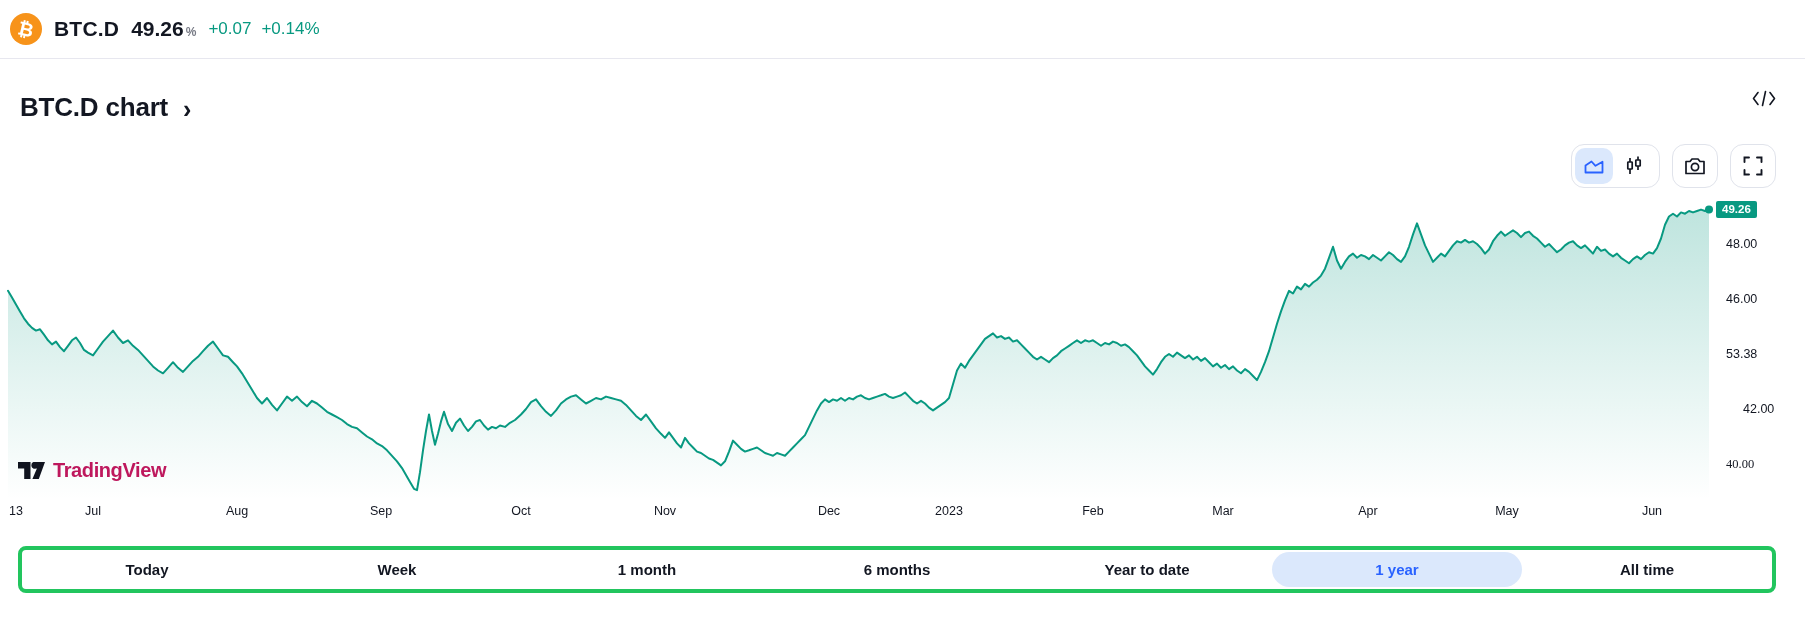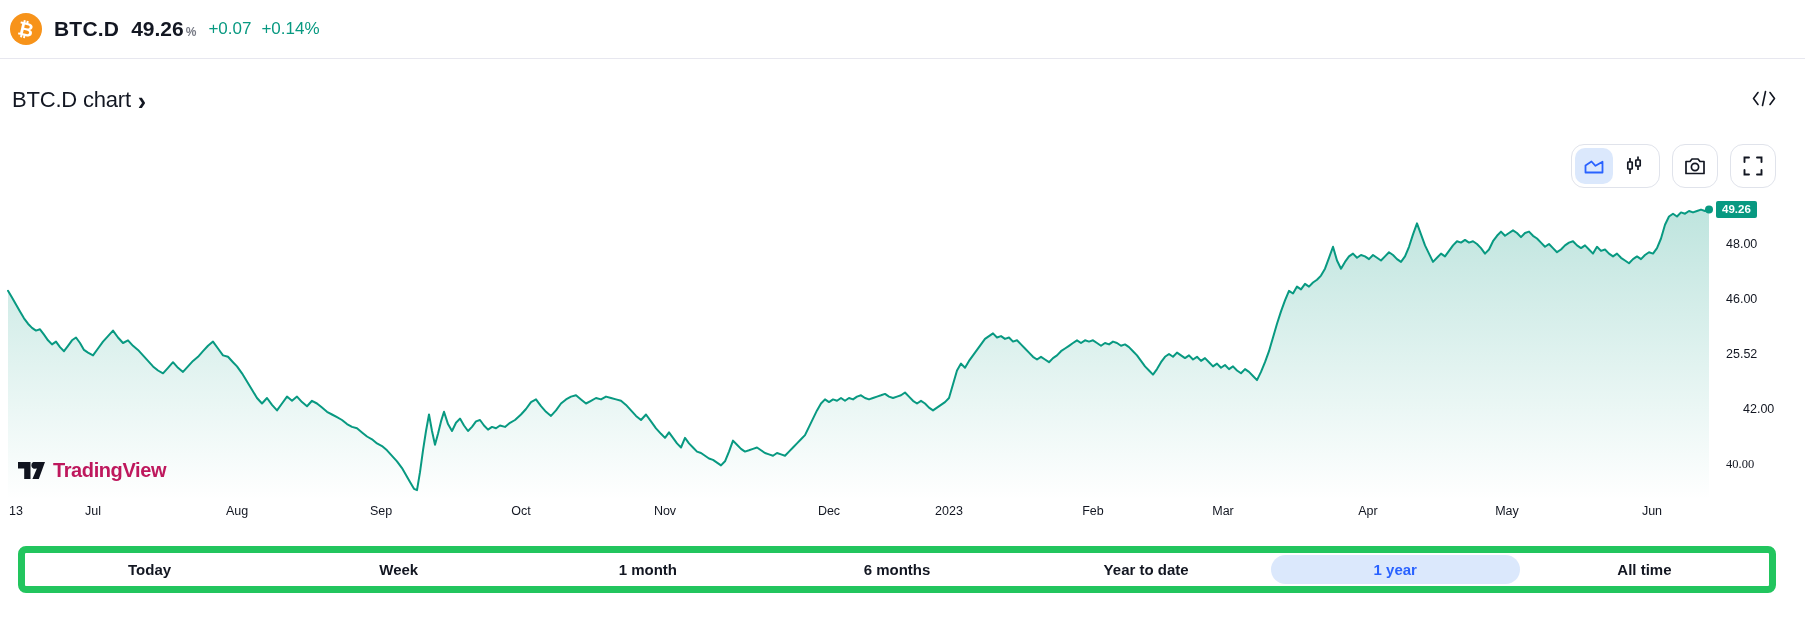--- a/index.html
+++ b/index.html
@@ -11,40 +11,40 @@
   .ticker{position:absolute;left:0;top:0;width:100%;height:59px;display:flex;align-items:center;
     padding-left:10px;box-sizing:border-box;border-bottom:1px solid #e7e7ef;gap:12px;}
   .coin{width:32px;height:32px;border-radius:50%;background:#f7931a;display:flex;align-items:center;justify-content:center;flex:none;}
   .coin span{color:#fff;font-weight:bold;font-size:19px;transform:rotate(13deg);line-height:1;}
   .sym{font-size:21px;font-weight:bold;letter-spacing:.2px;}
   .price{font-size:21px;font-weight:bold;display:flex;align-items:baseline;}
   .price .unit{font-size:12px;font-weight:bold;color:#787b86;margin-left:2px;}
   .chg{font-size:17px;font-weight:normal;color:#089981;display:flex;gap:10px;}
   
   .title-row{position:absolute;left:12px;top:84px;display:flex;align-items:center;cursor:pointer;}
-  .title-row h1{margin:0;font-size:22px;font-weight:normal;letter-spacing:-.2px;}
+  .title-row h1{margin:8px;font-size:26px;font-weight:bold;letter-spacing:-.2px;}
   .title-row .chev{font-size:25px;font-weight:bold;margin-left:7px;margin-top:3px;color:#131722;}
   .embed-btn{position:absolute;left:1748px;top:84px;width:32px;height:28px;display:flex;align-items:center;justify-content:center;cursor:pointer;}
   
   .toolbar{position:absolute;top:144px;left:1571px;display:flex;gap:12px;}
   .tb-box{border:1px solid #e0e3eb;border-radius:13px;background:#fff;box-sizing:border-box;height:44px;display:flex;align-items:center;}
   .seg{width:89px;padding:3px;gap:2px;}
   .seg-item{width:38px;height:36px;border-radius:10px;display:flex;align-items:center;justify-content:center;cursor:pointer;}
   .seg-item.active{background:#dbe8fc;}
   .sq{width:46px;justify-content:center;cursor:pointer;}
   
   .plot-svg{position:absolute;left:0;top:170px;overflow:visible;}
   .ylab{position:absolute;left:1726px;transform:translateY(-50%);font-size:12.5px;color:#131722;}
   .xlab{position:absolute;top:504px;transform:translateX(-50%);font-size:12.5px;color:#131722;white-space:nowrap;}
   .price-badge{position:absolute;left:1716px;background:#089981;color:#fff;font-size:11.5px;font-weight:bold;
     padding:2px 6px;border-radius:2px;line-height:13px;}
   .watermark{position:absolute;left:18px;top:459px;display:flex;align-items:center;gap:8px;}
   .watermark .wm-text{font-size:20px;font-weight:bold;letter-spacing:-.4px;color:#be185d;}
   
-  .range-bar{position:absolute;left:18px;top:546px;width:1758px;height:47px;border:7px solid #22c55e;
+  .range-bar{position:absolute;left:18px;top:546px;width:1758px;height:47px;border:4px solid #22c55e;
     border-radius:8px;box-sizing:border-box;display:flex;align-items:stretch;background:#fff;}
   .range-btn{flex:1;display:flex;align-items:center;justify-content:center;font-size:15px;font-weight:bold;
     color:#131722;cursor:pointer;border:none;background:transparent;border-radius:21px;margin:2px 0;
     font-family:"Liberation Sans","DejaVu Sans",sans-serif;}
   .range-btn.selected{background:#dbe8fc;color:#2962ff;}
   svg{display:block;}
 </style>
 </head>
 <body>
 
@@ -119,21 +119,21 @@
      <stop offset="1" stop-color="#089981" stop-opacity="0"></stop>
    </linearGradient>
       </defs>
    <polygon points="8,120.8 12,127.6 16,134.5 20,141.4 24,148.3 28,153.7 32,157.9 36,160.6 40,159.3 44,164.7 48,170.3 52,174.4 56,171.6 60,177.1 64,181.2 68,175.8 72,170.3 76,167.5 80,173.0 84,179.9 88,182.6 93,185.4 98,178.5 103,171.6 108,166.1 113,160.6 118,167.5 123,173.0 128,170.3 133,175.8 138,179.9 143,185.4 148,190.9 153,196.4 158,200.5 163,203.3 168,197.8 173,192.2 178,197.8 183,201.9 188,196.4 193,190.9 198,186.8 203,181.2 208,175.8 213,171.6 218,178.5 223,185.4 228,186.8 233,192.2 237,196.4 242,203.3 247,211.5 252,219.7 257,228.0 262,233.5 267,228.0 272,234.9 277,240.4 282,233.5 287,226.6 292,230.8 297,226.6 302,232.1 307,236.2 312,230.8 317,233.5 322,237.6 327,241.8 332,244.5 337,247.2 342,250.0 347,254.1 352,256.9 357,258.3 362,262.4 367,266.5 372,269.3 377,273.4 382,276.1 387,280.3 392,285.8 397,291.3 402,298.1 406,305.0 410,311.9 414,318.8 417,320.1 420,302.2 423,280.3 426,261.0 429,244.5 432,261.0 435,274.7 438,263.8 441,251.4 444,241.8 448,254.1 452,261.0 456,252.8 460,248.6 464,255.5 468,261.0 472,256.9 476,251.4 480,250.0 484,255.5 488,259.6 492,256.9 496,258.3 500,255.5 505,256.9 510,252.8 515,250.0 521,244.5 526,239.0 531,232.1 536,229.4 541,236.2 546,241.8 551,245.9 556,240.4 561,233.5 566,229.4 571,226.6 576,225.3 581,229.4 586,233.5 591,230.8 596,228.0 601,229.4 606,226.6 611,228.0 616,229.4 621,230.8 626,234.9 631,240.4 636,245.9 641,250.0 646,244.5 651,251.4 656,258.3 661,263.8 665,267.9 669,262.4 673,267.9 677,273.4 681,277.5 685,267.9 689,273.4 693,277.5 697,281.6 701,283.0 705,285.8 709,288.5 713,289.9 717,292.6 721,295.4 725,291.3 729,281.6 733,270.6 737,274.7 741,278.9 745,281.6 749,280.3 753,278.9 757,277.5 761,280.3 765,283.0 769,284.4 773,285.8 777,283.0 781,284.4 785,285.8 789,281.6 793,277.5 797,273.4 801,269.3 805,265.1 809,256.9 813,248.6 817,240.4 821,233.5 825,229.4 829,232.1 833,229.4 837,230.8 841,228.0 845,230.8 849,228.0 853,229.4 857,226.6 861,225.3 865,228.0 869,229.4 873,228.0 877,226.6 881,225.3 885,223.9 889,226.6 893,228.0 897,226.6 901,225.3 905,222.5 909,226.6 913,230.8 917,233.5 921,230.8 925,233.5 929,237.6 933,240.4 937,237.6 941,234.9 945,232.1 949,228.0 953,214.3 957,200.5 961,193.6 965,197.8 969,190.9 973,185.4 977,179.9 981,174.4 985,168.9 989,166.1 993,163.4 997,167.5 1001,166.1 1005,168.9 1009,167.5 1013,171.6 1017,170.3 1021,174.4 1025,178.5 1029,182.6 1033,186.8 1037,189.5 1041,186.8 1045,189.5 1049,192.2 1053,188.1 1057,185.4 1061,181.2 1065,178.5 1069,175.8 1073,173.0 1077,170.3 1081,173.0 1085,170.3 1089,171.6 1093,170.3 1097,173.0 1101,175.8 1105,173.0 1109,174.4 1113,171.6 1117,173.0 1121,175.8 1125,174.4 1129,177.1 1133,181.2 1137,185.4 1141,190.9 1145,196.4 1149,200.5 1153,204.6 1157,199.1 1161,192.2 1165,186.8 1169,184.0 1173,186.8 1177,182.6 1181,185.4 1185,188.1 1189,185.4 1193,189.5 1197,186.8 1201,190.9 1205,188.1 1209,192.2 1213,196.4 1217,193.6 1221,197.8 1225,195.0 1229,199.1 1233,196.4 1237,200.5 1241,203.3 1245,199.1 1249,201.9 1253,206.0 1257,210.1 1261,201.9 1265,192.2 1269,181.2 1273,167.5 1277,153.7 1281,141.4 1285,130.4 1289,120.8 1293,123.5 1297,116.6 1301,119.4 1305,113.9 1309,116.6 1313,112.5 1317,109.7 1321,105.6 1325,98.7 1329,87.8 1333,76.8 1337,90.5 1341,98.7 1345,91.9 1349,86.4 1353,83.6 1357,87.8 1361,85.0 1365,86.4 1369,89.1 1373,85.0 1377,87.8 1381,90.5 1385,86.4 1389,82.2 1393,85.0 1397,89.1 1401,91.9 1405,86.4 1409,76.8 1413,64.4 1417,53.4 1421,64.4 1425,75.4 1429,83.6 1433,91.9 1437,87.8 1441,83.6 1445,86.4 1449,80.9 1453,75.4 1457,71.2 1461,72.6 1465,69.9 1469,72.6 1473,71.2 1477,74.0 1481,78.1 1485,83.6 1489,79.5 1493,71.2 1497,65.8 1501,61.6 1505,65.8 1509,63.0 1513,60.3 1517,63.0 1521,67.1 1525,63.0 1529,61.6 1533,65.8 1537,68.5 1541,72.6 1545,76.8 1549,74.0 1553,78.1 1557,82.2 1561,79.5 1565,75.4 1569,72.6 1573,71.2 1577,75.4 1581,78.1 1585,75.4 1589,79.5 1593,83.6 1597,76.8 1601,80.9 1605,79.5 1609,83.6 1613,86.4 1617,83.6 1621,87.8 1625,90.5 1629,93.3 1633,89.1 1637,86.4 1641,89.1 1645,85.0 1649,82.2 1653,83.6 1657,78.1 1661,68.5 1665,54.7 1669,46.5 1673,43.7 1677,46.5 1681,42.4 1685,43.7 1689,41.0 1693,42.4 1697,41.0 1701,39.6 1705,41.0 1709,39.4 1709,330 8,330" fill="url(#fillgrad)" stroke="none"></polygon>
    <polyline points="8,120.8 12,127.6 16,134.5 20,141.4 24,148.3 28,153.7 32,157.9 36,160.6 40,159.3 44,164.7 48,170.3 52,174.4 56,171.6 60,177.1 64,181.2 68,175.8 72,170.3 76,167.5 80,173.0 84,179.9 88,182.6 93,185.4 98,178.5 103,171.6 108,166.1 113,160.6 118,167.5 123,173.0 128,170.3 133,175.8 138,179.9 143,185.4 148,190.9 153,196.4 158,200.5 163,203.3 168,197.8 173,192.2 178,197.8 183,201.9 188,196.4 193,190.9 198,186.8 203,181.2 208,175.8 213,171.6 218,178.5 223,185.4 228,186.8 233,192.2 237,196.4 242,203.3 247,211.5 252,219.7 257,228.0 262,233.5 267,228.0 272,234.9 277,240.4 282,233.5 287,226.6 292,230.8 297,226.6 302,232.1 307,236.2 312,230.8 317,233.5 322,237.6 327,241.8 332,244.5 337,247.2 342,250.0 347,254.1 352,256.9 357,258.3 362,262.4 367,266.5 372,269.3 377,273.4 382,276.1 387,280.3 392,285.8 397,291.3 402,298.1 406,305.0 410,311.9 414,318.8 417,320.1 420,302.2 423,280.3 426,261.0 429,244.5 432,261.0 435,274.7 438,263.8 441,251.4 444,241.8 448,254.1 452,261.0 456,252.8 460,248.6 464,255.5 468,261.0 472,256.9 476,251.4 480,250.0 484,255.5 488,259.6 492,256.9 496,258.3 500,255.5 505,256.9 510,252.8 515,250.0 521,244.5 526,239.0 531,232.1 536,229.4 541,236.2 546,241.8 551,245.9 556,240.4 561,233.5 566,229.4 571,226.6 576,225.3 581,229.4 586,233.5 591,230.8 596,228.0 601,229.4 606,226.6 611,228.0 616,229.4 621,230.8 626,234.9 631,240.4 636,245.9 641,250.0 646,244.5 651,251.4 656,258.3 661,263.8 665,267.9 669,262.4 673,267.9 677,273.4 681,277.5 685,267.9 689,273.4 693,277.5 697,281.6 701,283.0 705,285.8 709,288.5 713,289.9 717,292.6 721,295.4 725,291.3 729,281.6 733,270.6 737,274.7 741,278.9 745,281.6 749,280.3 753,278.9 757,277.5 761,280.3 765,283.0 769,284.4 773,285.8 777,283.0 781,284.4 785,285.8 789,281.6 793,277.5 797,273.4 801,269.3 805,265.1 809,256.9 813,248.6 817,240.4 821,233.5 825,229.4 829,232.1 833,229.4 837,230.8 841,228.0 845,230.8 849,228.0 853,229.4 857,226.6 861,225.3 865,228.0 869,229.4 873,228.0 877,226.6 881,225.3 885,223.9 889,226.6 893,228.0 897,226.6 901,225.3 905,222.5 909,226.6 913,230.8 917,233.5 921,230.8 925,233.5 929,237.6 933,240.4 937,237.6 941,234.9 945,232.1 949,228.0 953,214.3 957,200.5 961,193.6 965,197.8 969,190.9 973,185.4 977,179.9 981,174.4 985,168.9 989,166.1 993,163.4 997,167.5 1001,166.1 1005,168.9 1009,167.5 1013,171.6 1017,170.3 1021,174.4 1025,178.5 1029,182.6 1033,186.8 1037,189.5 1041,186.8 1045,189.5 1049,192.2 1053,188.1 1057,185.4 1061,181.2 1065,178.5 1069,175.8 1073,173.0 1077,170.3 1081,173.0 1085,170.3 1089,171.6 1093,170.3 1097,173.0 1101,175.8 1105,173.0 1109,174.4 1113,171.6 1117,173.0 1121,175.8 1125,174.4 1129,177.1 1133,181.2 1137,185.4 1141,190.9 1145,196.4 1149,200.5 1153,204.6 1157,199.1 1161,192.2 1165,186.8 1169,184.0 1173,186.8 1177,182.6 1181,185.4 1185,188.1 1189,185.4 1193,189.5 1197,186.8 1201,190.9 1205,188.1 1209,192.2 1213,196.4 1217,193.6 1221,197.8 1225,195.0 1229,199.1 1233,196.4 1237,200.5 1241,203.3 1245,199.1 1249,201.9 1253,206.0 1257,210.1 1261,201.9 1265,192.2 1269,181.2 1273,167.5 1277,153.7 1281,141.4 1285,130.4 1289,120.8 1293,123.5 1297,116.6 1301,119.4 1305,113.9 1309,116.6 1313,112.5 1317,109.7 1321,105.6 1325,98.7 1329,87.8 1333,76.8 1337,90.5 1341,98.7 1345,91.9 1349,86.4 1353,83.6 1357,87.8 1361,85.0 1365,86.4 1369,89.1 1373,85.0 1377,87.8 1381,90.5 1385,86.4 1389,82.2 1393,85.0 1397,89.1 1401,91.9 1405,86.4 1409,76.8 1413,64.4 1417,53.4 1421,64.4 1425,75.4 1429,83.6 1433,91.9 1437,87.8 1441,83.6 1445,86.4 1449,80.9 1453,75.4 1457,71.2 1461,72.6 1465,69.9 1469,72.6 1473,71.2 1477,74.0 1481,78.1 1485,83.6 1489,79.5 1493,71.2 1497,65.8 1501,61.6 1505,65.8 1509,63.0 1513,60.3 1517,63.0 1521,67.1 1525,63.0 1529,61.6 1533,65.8 1537,68.5 1541,72.6 1545,76.8 1549,74.0 1553,78.1 1557,82.2 1561,79.5 1565,75.4 1569,72.6 1573,71.2 1577,75.4 1581,78.1 1585,75.4 1589,79.5 1593,83.6 1597,76.8 1601,80.9 1605,79.5 1609,83.6 1613,86.4 1617,83.6 1621,87.8 1625,90.5 1629,93.3 1633,89.1 1637,86.4 1641,89.1 1645,85.0 1649,82.2 1653,83.6 1657,78.1 1661,68.5 1665,54.7 1669,46.5 1673,43.7 1677,46.5 1681,42.4 1685,43.7 1689,41.0 1693,42.4 1697,41.0 1701,39.6 1705,41.0 1709,39.4" fill="none" stroke="#089981" stroke-width="2" stroke-linejoin="round" stroke-linecap="round"></polyline>
    <circle cx="1709" cy="39.4" r="4" fill="#089981"></circle>
     </svg>
   <div id="y-axis">
       <span class="ylab" style="top: 244px;">48.00</span>
       <span class="ylab" style="top: 299px;">46.00</span>
-      <span class="ylab" style="top: 354px;">25.52</span>
+      <span class="ylab" style="top: 354px;">53.38</span>
       <span class="ylab" style="top: 409px; margin-left: 17px;">42.00</span>
       <span class="ylab" style="top: 464px; font-family: Liberation Serif, serif;">40.00</span>
     </div>
   <div id="x-axis">
       <span class="xlab" style="left: 16px;">13</span>
       <span class="xlab" style="left: 93px;">Jul</span>
       <span class="xlab" style="left: 237px;">Aug</span>
       <span class="xlab" style="left: 381px;">Sep</span>
       <span class="xlab" style="left: 521px;">Oct</span>
       <span class="xlab" style="left: 665px;">Nov</span>

